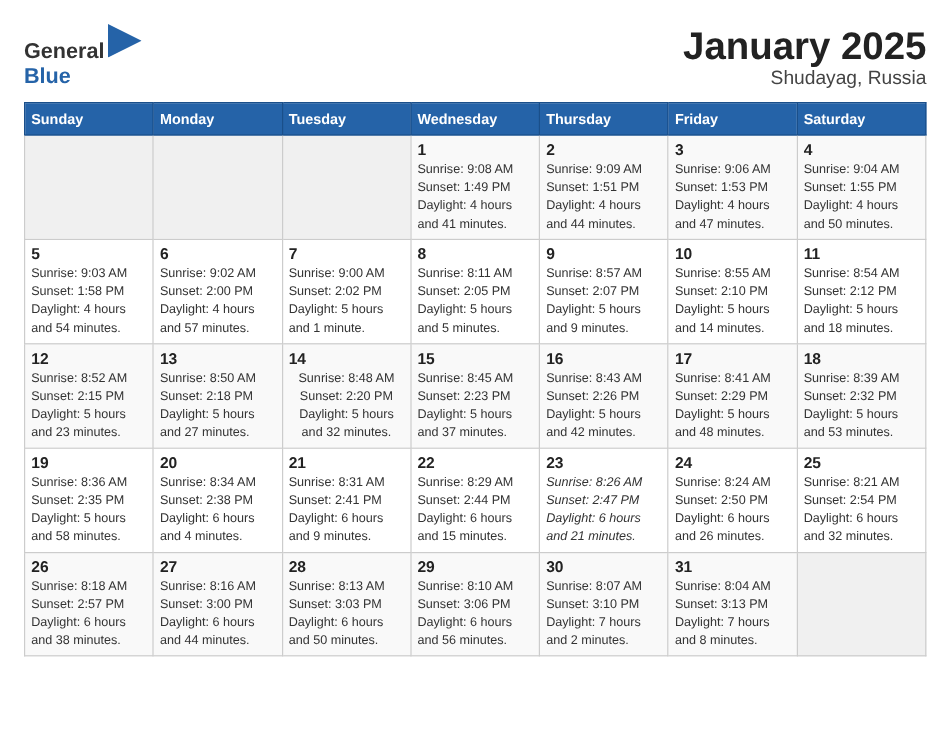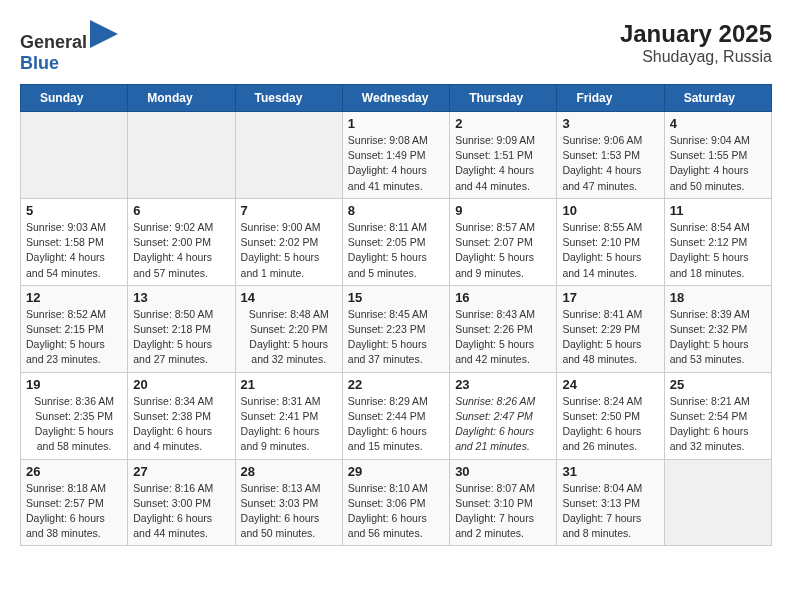--- a/index.html
+++ b/index.html
@@ -22,38 +22,38 @@
     }
     .logo-icon {
       width: 28px;
       height: 28px;
       margin-left: 3px;
     }
     .title-block {
       text-align: right;
     }
     .month-title {
-      font-size: 24px;
+      font-size: 32px;
       font-weight: bold;
       color: #222;
     }
     .location {
       font-size: 16px;
       color: #444;
     }
     table {
       width: 100%;
       border-collapse: collapse;
       font-size: 11px;
     }
     thead tr th {
       background-color: #2563a8;
       color: #fff;
       text-align: left;
-      padding: 6px 19px;
+      padding: 6px 5px;
       font-size: 12px;
       font-weight: bold;
       border: 1px solid #1a4f8a;
     }
     tbody tr td {
       vertical-align: top;
       border: 1px solid #ccc;
       padding: 4px 5px;
       width: calc(100% / 7);
       min-height: 80px;
@@ -239,21 +239,21 @@
           <div class="day-number">18</div>
           <div class="day-info" style="white-space: pre-line;">Sunrise: 8:39 AM
 Sunset: 2:32 PM
 Daylight: 5 hours
 and 53 minutes.</div>
         </td>
       </tr>
       <tr>
         <td>
           <div class="day-number">19</div>
-          <div class="day-info" style="white-space: pre-line; text-align: center;">Sunrise: 8:36 AM
+          <div class="day-info" style="white-space: pre-line;">Sunrise: 8:36 AM
 Sunset: 2:35 PM
 Daylight: 5 hours
 and 58 minutes.</div>
         </td>
         <td>
           <div class="day-number">20</div>
           <div class="day-info" style="white-space: pre-line;">Sunrise: 8:34 AM
 Sunset: 2:38 PM
 Daylight: 6 hours
 and 4 minutes.</div>

